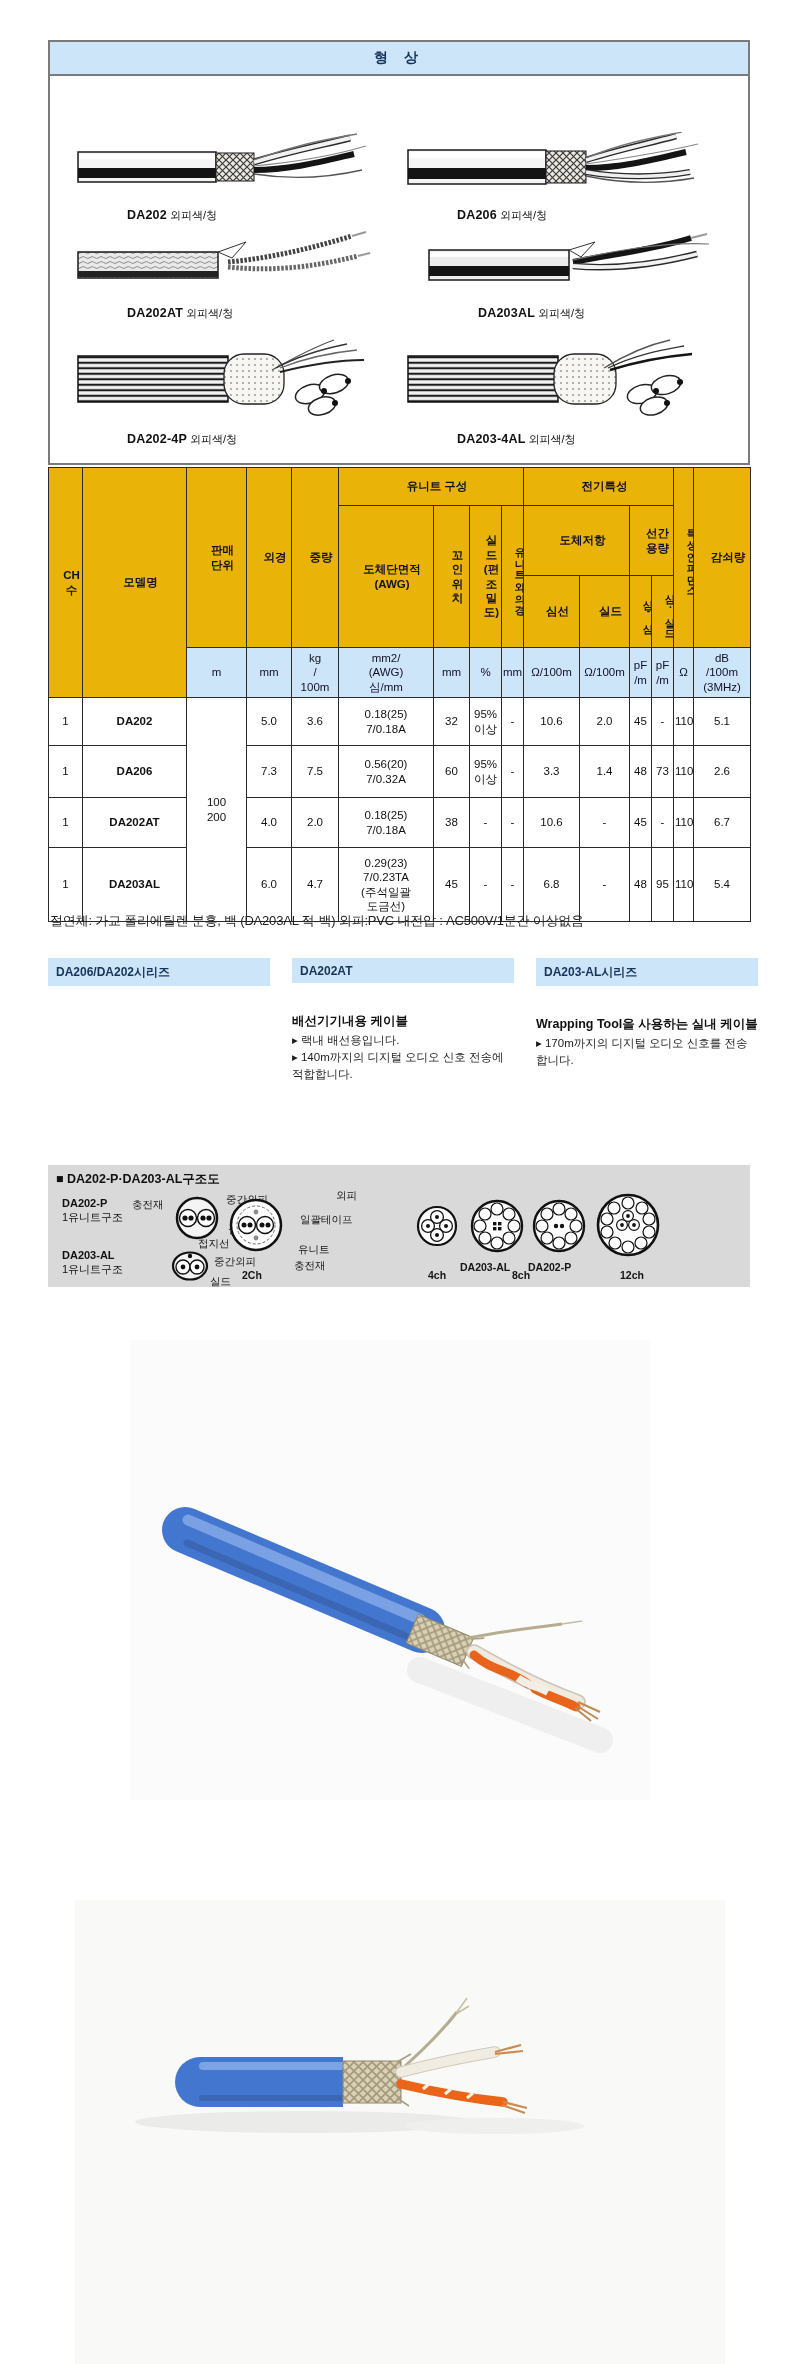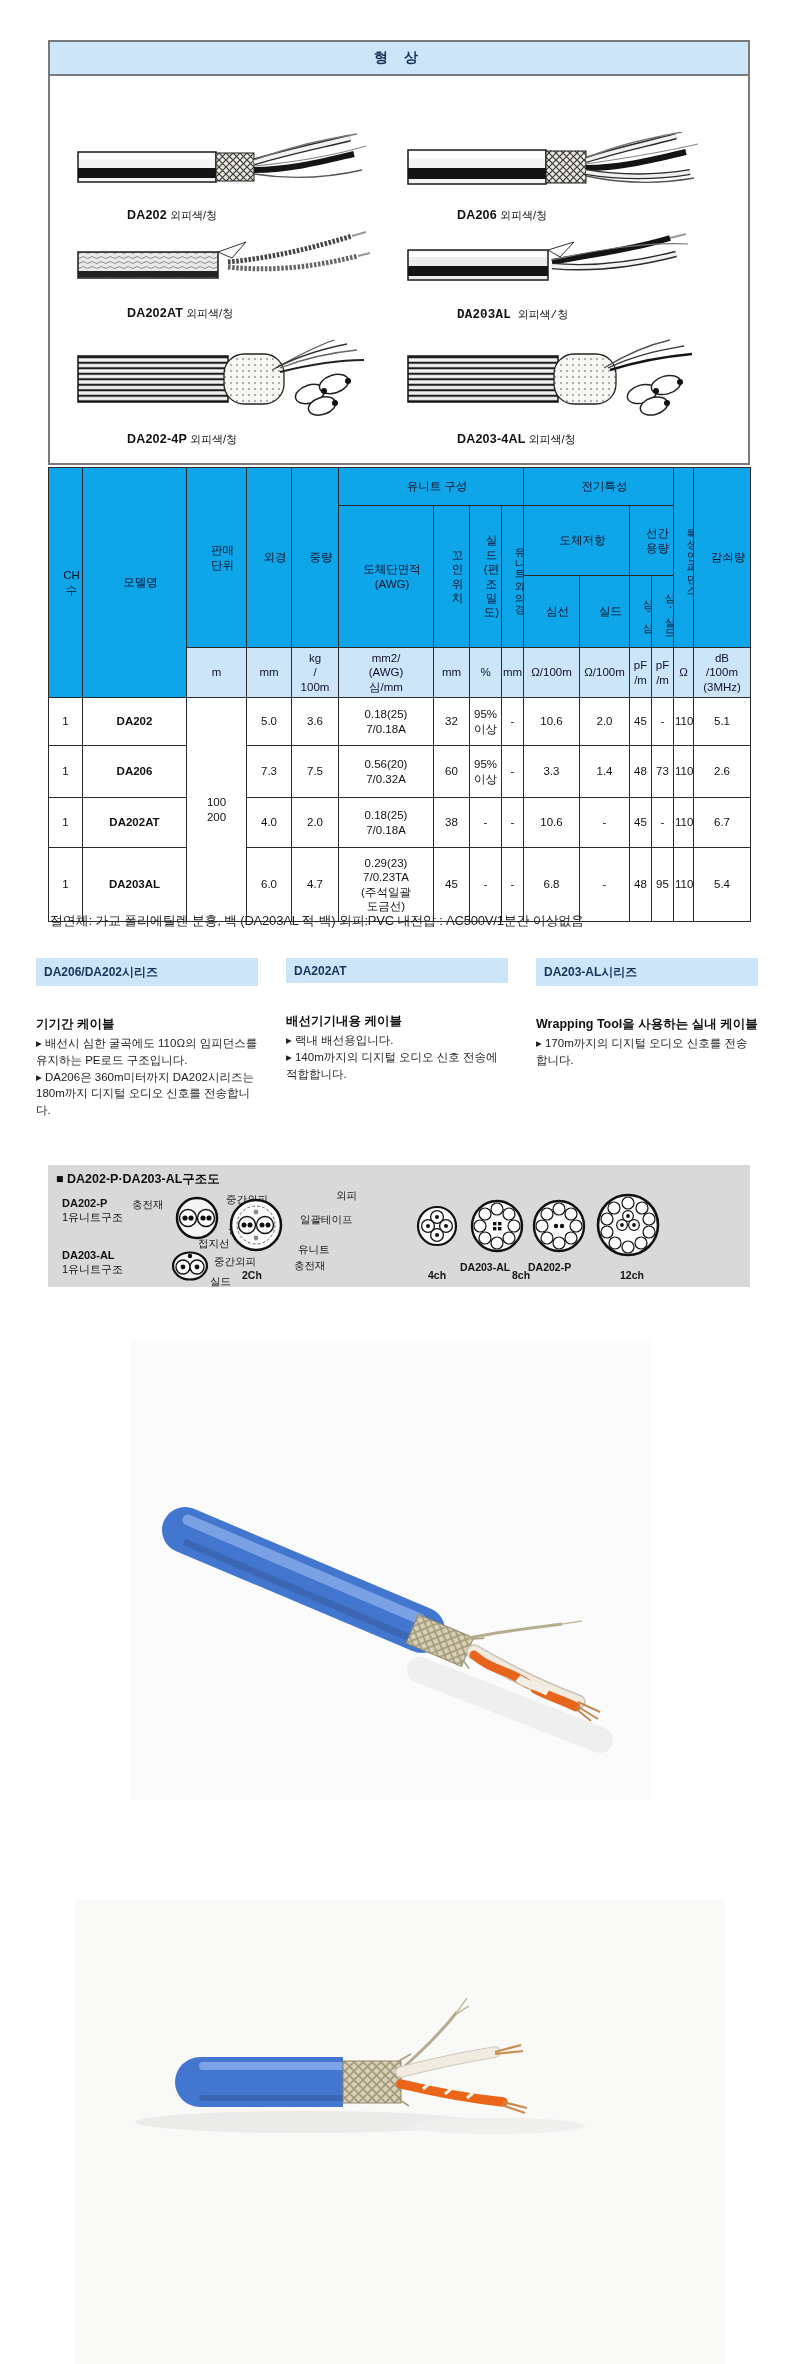--- a/index.html
+++ b/index.html
@@ -16,33 +16,33 @@
   .fig { position:absolute; width:315px; }
   .fig-label { margin-left:55px; margin-top:2px; font-size:11px; white-space:nowrap; }
   .fig-label b { font-size:12.5px; letter-spacing:0.2px; }
 
   
   table.spec { position:absolute; left:48px; top:467px; width:702px;
                border-collapse:collapse; table-layout:fixed; }
   table.spec th, table.spec td { border:1.5px solid #2b2b2b; text-align:center;
                vertical-align:middle; font-size:11.5px; white-space:pre-line;
                line-height:1.25; padding:1px; overflow:hidden; }
-  table.spec th { background:#0ea5e9; font-weight:normal; color:#101028;padding-left:13px; }
+  table.spec th { background:#eab308; font-weight:bold; color:#101028;padding-left:13px; }
   table.spec td.unit { background:#cde5f8; color:#101028; }
   table.spec td { background:#fff; }
   .vtext { writing-mode:vertical-rl; text-orientation:upright; letter-spacing:1px;
            display:inline-block; line-height:1; font-size:10.5px; }
   td.model { font-weight:bold; font-size:12px; }
 
   .footnote { position:absolute; left:50px; top:912px; width:720px; font-size:13px;
               color:#222; white-space:nowrap; letter-spacing:-0.2px; }
 
   
-  .series { position:absolute; left:36px; top:958px; width:702px;
-            display:grid; grid-template-columns:222px 222px 222px; column-gap:28px; }
+  .series { position:absolute; left:48px; top:958px; width:702px;
+            display:grid; grid-template-columns:222px 222px 222px; column-gap:22px; }
   .series .bar { background:#cde5f8; font-weight:bold; font-size:12px; color:#16335a;
                  padding:6px 8px 5px 8px; }
   .series .body { margin-top:30px; }
   .series .title { font-weight:bold; font-size:12.5px; margin-bottom:3px; line-height:1.3; }
   .series .bullet { font-size:11.5px; line-height:1.45; color:#1c1c1c; }
 
   
   .diagram { position:absolute; left:48px; top:1165px; width:702px; height:122px;
              background:#d9d9d9; }
   .diagram .abs { position:absolute; white-space:nowrap; }
@@ -141,21 +141,21 @@
         <path d="M156 37 C205 42 245 36 286 26" stroke="#666" stroke-width="5" stroke-dasharray="2.5 1.6" fill="none"></path>
         <path d="M280 6 L294 2" stroke="#999" stroke-width="2" fill="none"></path>
         <path d="M286 26 L298 23" stroke="#999" stroke-width="2" fill="none"></path>
       </svg>
       <div class="fig-label">
         <b>DA202AT</b>
         <span>외피색/청</span>
       </div>
     </div>
 
-    <div class="fig" style="left:352px; top:188px;font-family:Liberation Mono, monospace;">
+    <div class="fig" style="left:373px; top:188px;">
       <svg width="300" height="70" viewBox="0 0 300 70">
         <rect x="6" y="20" width="140" height="30" fill="#ededed" stroke="#1a1a1a" stroke-width="1.5"></rect>
         <rect x="7" y="22" width="138" height="5" fill="#ffffff"></rect>
         <rect x="6" y="36" width="140" height="10" fill="#141414"></rect>
         <polygon points="146,20 172,12 158,27" fill="#fdfdfd" stroke="#333" stroke-width="1"></polygon>
         <path d="M150 32 C190 24 230 20 268 8" stroke="#141414" stroke-width="6" fill="none"></path>
         <path d="M150 36 C195 40 235 34 274 24" stroke="#2a2a2a" stroke-width="6.5" fill="none"></path>
         <path d="M150 36 C195 40 235 34 274 24" stroke="#f2f2f2" stroke-width="3.8" fill="none"></path>
         <path d="M268 8 L284 4" stroke="#999" stroke-width="2.2" fill="none"></path>
         <path d="M150 30 C195 20 240 12 286 14" stroke="#777" stroke-width="1.2" fill="none"></path>
@@ -359,25 +359,20 @@
         <td>5.4</td>
       </tr>
     </tbody>
   </table>
 
   <div class="footnote">절연체: 가교 폴리에틸렌 분홍, 백 (DA203AL 적-백) 외피:PVC 내전압 : AC500V/1분간 이상없음</div>
 
   <div class="series">
     <div>
       <div class="bar">DA206/DA202시리즈</div>
-      <div class="body">
-        <div class="title">기기간 케이블</div>
-        <div class="bullet">▸ 배선시 심한 굴곡에도 110Ω의 임피던스를 유지하는 PE로드 구조입니다.</div>
-        <div class="bullet">▸ DA206은 360m미터까지 DA202시리즈는 180m까지 디지털 오디오 신호를 전송합니다.</div>
-      </div>
     </div>
     <div>
       <div class="bar">DA202AT</div>
       <div class="body">
         <div class="title">배선기기내용 케이블</div>
         <div class="bullet">▸ 랙내 배선용입니다.</div>
         <div class="bullet">▸ 140m까지의 디지털 오디오 신호 전송에 적합합니다.</div>
       </div>
     </div>
     <div>

